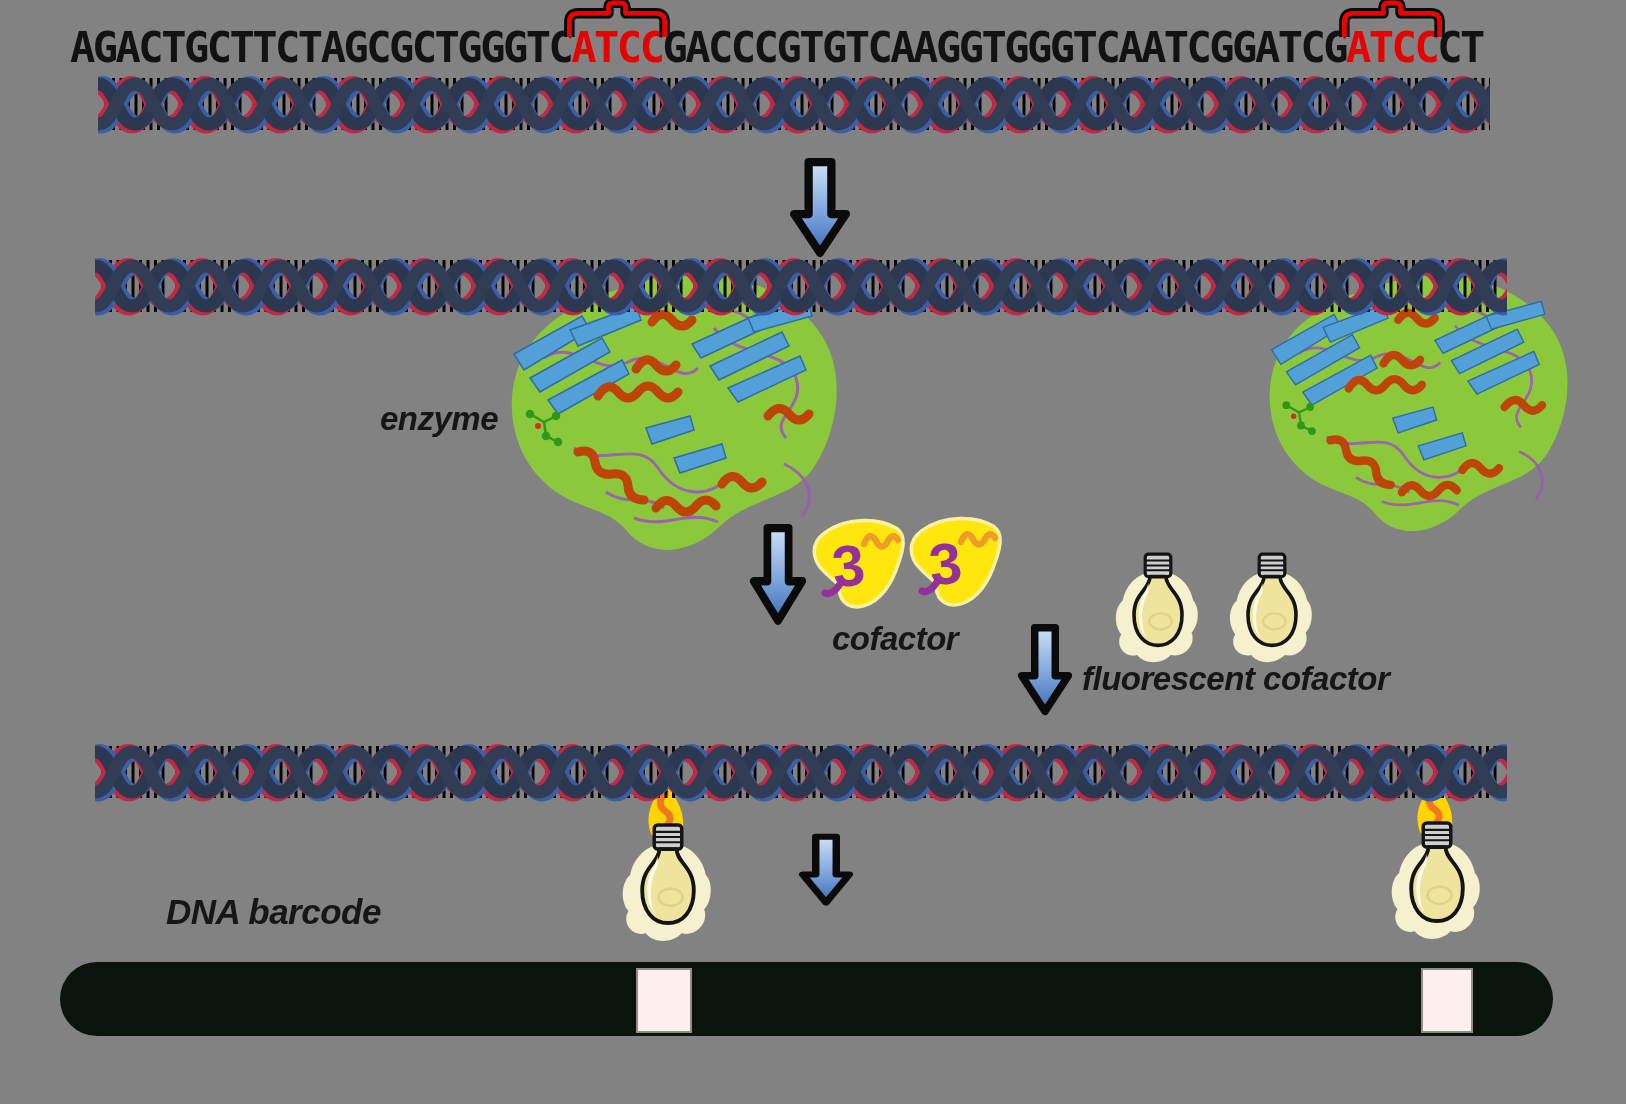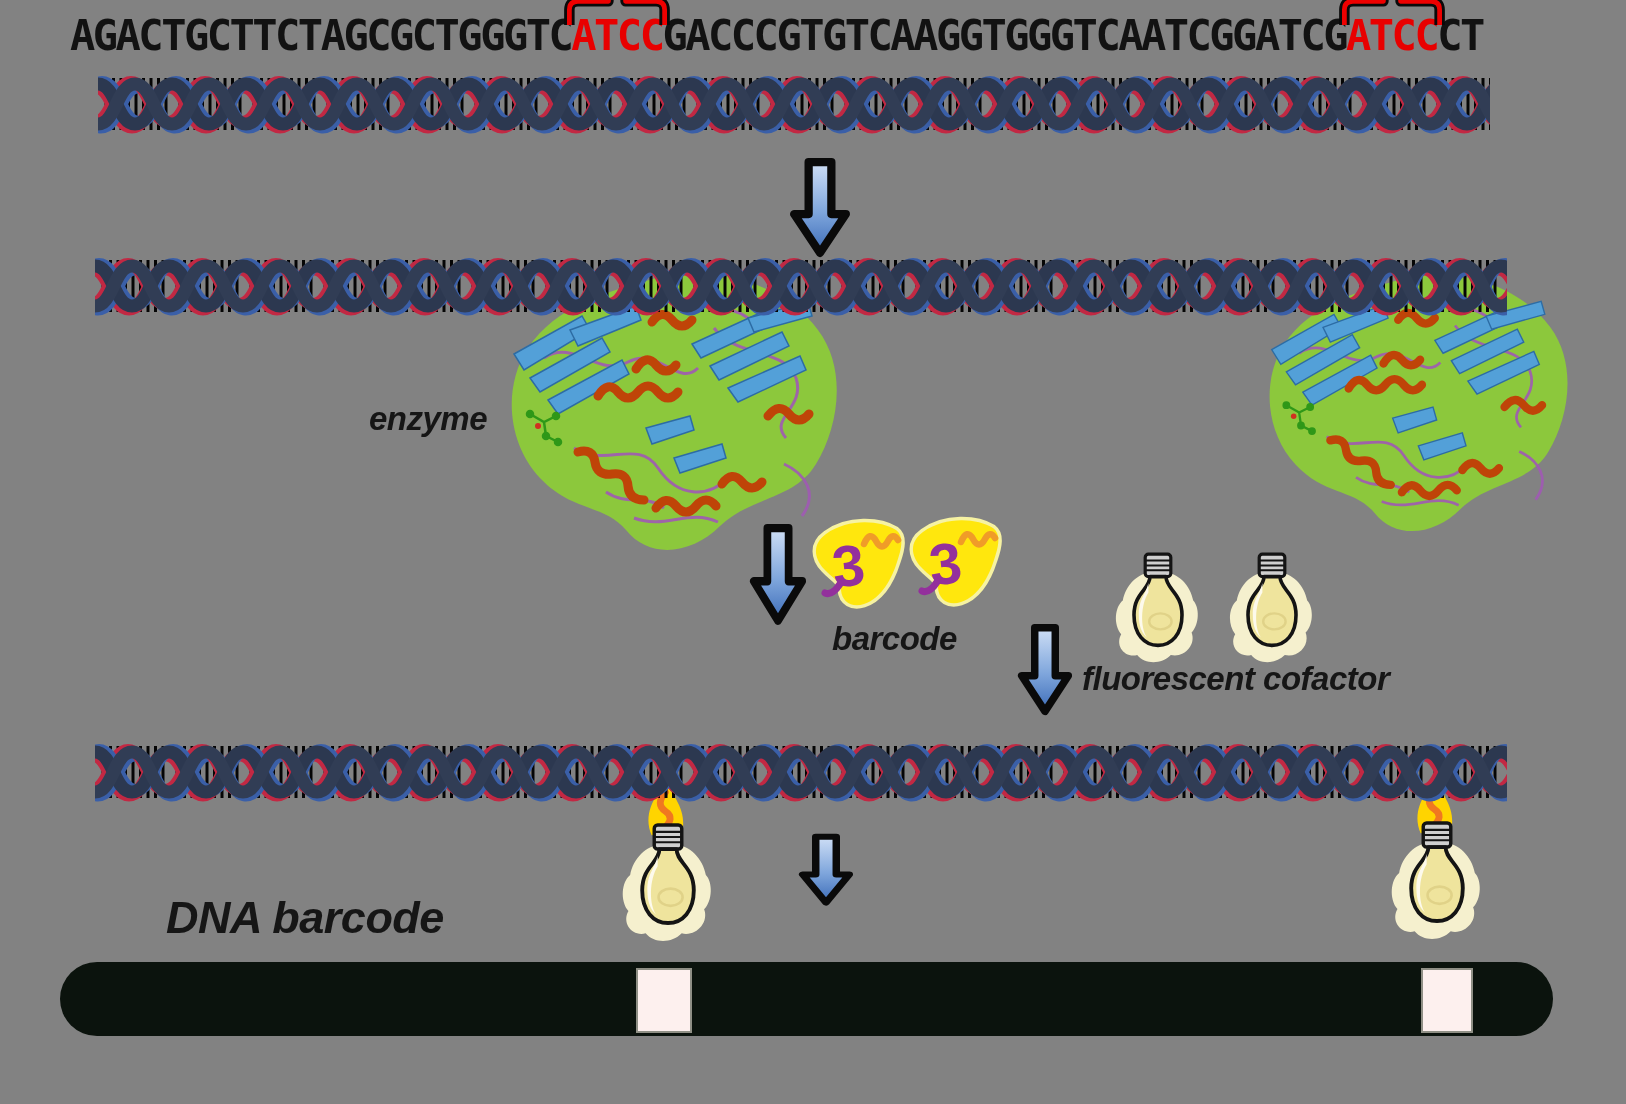--- a/index.html
+++ b/index.html
@@ -7,21 +7,21 @@
        font-family:"Liberation Sans",sans-serif;}
   .abs{position:absolute;}
   
   .seq{position:absolute;white-space:nowrap;font-family:"DejaVu Sans Mono",monospace;
        font-weight:700;font-size:42px;letter-spacing:-2.5px;color:#121212;line-height:44px;}
   .seq .site{color:#e80000;position:relative;display:inline-block;}
   .brace{position:absolute;left:50%;transform:translateX(-50%);top:-27px;width:112px;height:40px;}
   
   .lbl{position:absolute;font-style:italic;font-weight:700;font-size:33px;color:#161616;
        letter-spacing:-0.5px;white-space:nowrap;}
-  .lbl-big{font-size:45px;}
+  .lbl-big{font-size:35px;}
   
   #bar{position:absolute;left:60px;top:962px;width:1493px;height:74px;border-radius:37px;
        background:#0b130d;}
   .gap{position:absolute;border:2px solid #8f8f85;background:#fdf0ee;}
   #gap1{left:636px;top:968px;width:52px;height:61px;}
   #gap2{left:1421px;top:968px;width:48px;height:61px;}
 </style>
 </head>
 <body>
 
@@ -110,21 +110,21 @@
       </symbol>
 
       <symbol id="litBulbSym" viewBox="0 0 130 200">
         <path d="M62,2 C74,18 86,34 82,58 L46,62 C36,38 48,18 62,2 Z" fill="#ffd400"></path>
         <path d="M62,12 q-12,14 0,22 q12,8 -2,20" stroke="#f07820" stroke-width="8" fill="none" stroke-linecap="round"></path>
         <use href="#bulbSym" x="5" y="46" width="120" height="150"></use>
       </symbol>
     </defs>
   </svg>
 
-  <div class="seq" style="left:70px;top:14px;">
+  <div class="seq" style="left:70px;top:26px;">
     <span>AGACTGCTTCTAGCGCTGGGTC</span><span class="site"><svg class="brace" viewBox="0 0 112 42">
           <path d="M6,40 V24 Q6,15 15,15 H47 V9 Q47,4 52,4 H60 Q65,4 65,9 V15 H97 Q106,15 106,24 V40" fill="none" stroke="#0a0a0a" stroke-width="11" stroke-linejoin="round"></path>
           <path d="M6,40 V24 Q6,15 15,15 H47 V9 Q47,4 52,4 H60 Q65,4 65,9 V15 H97 Q106,15 106,24 V40" fill="none" stroke="#ee0000" stroke-width="5" stroke-linejoin="round"></path>
         </svg><span>ATCC</span></span><span>GACCCGTGTCAAGGTGGGTCAATCGGATCG</span><span class="site"><svg class="brace" viewBox="0 0 112 42">
           <path d="M6,40 V24 Q6,15 15,15 H47 V9 Q47,4 52,4 H60 Q65,4 65,9 V15 H97 Q106,15 106,24 V40" fill="none" stroke="#0a0a0a" stroke-width="11" stroke-linejoin="round"></path>
           <path d="M6,40 V24 Q6,15 15,15 H47 V9 Q47,4 52,4 H60 Q65,4 65,9 V15 H97 Q106,15 106,24 V40" fill="none" stroke="#ee0000" stroke-width="5" stroke-linejoin="round"></path>
         </svg><span>ATCC</span></span><span>CT</span>
   </div>
 
   <svg class="abs" style="left:98px;top:72px;" width="1392" height="64">
@@ -139,32 +139,32 @@
       <use href="#enzymeSym"></use>
     </svg>
   <svg class="abs" style="left:1246px;top:268px;" width="330" height="278" viewBox="0 0 360 300" preserveAspectRatio="none">
       <use href="#enzymeSym"></use>
     </svg>
 
   <svg class="abs" style="left:95px;top:254px;" width="1412" height="64">
     <rect width="1412" height="64" fill="url(#helixPat)"></rect>
   </svg>
 
-  <div class="lbl" style="left:369px;top:400px;">enzyme</div>
+  <div class="lbl" style="left:380px;top:400px;">enzyme</div>
 
   <svg class="abs" style="left:749px;top:523px;" width="58" height="104" viewBox="0 0 60 100" preserveAspectRatio="none">
       <use href="#arrowSym"></use>
     </svg>
   <svg class="abs" style="left:808px;top:514px;" width="100" height="100" viewBox="0 0 100 100">
       <use href="#cofSym"></use>
     </svg>
   <svg class="abs" style="left:905px;top:512px;" width="100" height="100" viewBox="0 0 100 100">
       <use href="#cofSym"></use>
     </svg>
-  <div class="lbl" style="left:832px;top:620px;">barcode</div>
+  <div class="lbl" style="left:832px;top:620px;">cofactor</div>
 
   <svg class="abs" style="left:1110px;top:551px;" width="96" height="120" viewBox="0 0 120 150">
       <use href="#bulbSym"></use>
     </svg>
   <svg class="abs" style="left:1224px;top:551px;" width="96" height="120" viewBox="0 0 120 150">
       <use href="#bulbSym"></use>
     </svg>
   <svg class="abs" style="left:1017px;top:623px;" width="56" height="94" viewBox="0 0 60 100" preserveAspectRatio="none">
       <use href="#arrowSym"></use>
     </svg>

